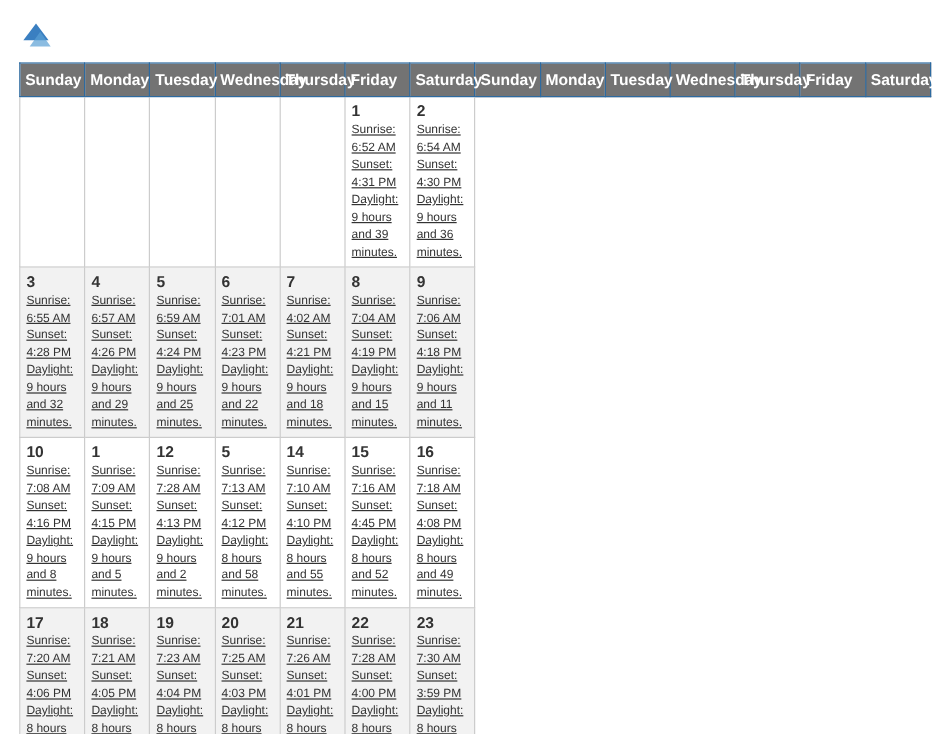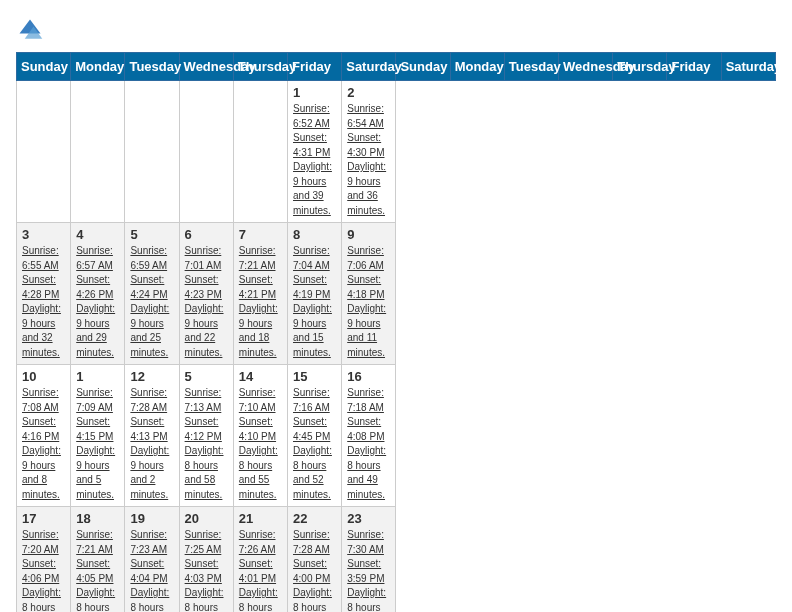--- a/index.html
+++ b/index.html
@@ -44,21 +44,21 @@
     .location {
       font-size: 16px;
       color: #444;
     }
     table {
       width: 100%;
       border-collapse: collapse;
       table-layout: fixed;
     }
     thead tr th {
-      background: #0369a1;
+      background: #737373;
       color: #fff;
       font-size: 13px;
       font-weight: bold;
       padding: 6px 4px;
       text-align: left;
       border: 1px solid #2d6aa0;
     }
     tbody tr td {
       border: 1px solid #ccc;
       vertical-align: top;
@@ -172,21 +172,21 @@
         </td>
         <td>
           <span class="day-num">6</span>
           <div class="day-info">Sunrise: 7:01 AM
 Sunset: 4:23 PM
 Daylight: 9 hours
 and 22 minutes.</div>
         </td>
         <td>
           <span class="day-num">7</span>
-          <div class="day-info">Sunrise: 7:21 AM
+          <div class="day-info">Sunrise: 4:02 AM
 Sunset: 4:21 PM
 Daylight: 9 hours
 and 18 minutes.</div>
         </td>
         <td>
           <span class="day-num">8</span>
           <div class="day-info">Sunrise: 7:04 AM
 Sunset: 4:19 PM
 Daylight: 9 hours
 and 15 minutes.</div>

